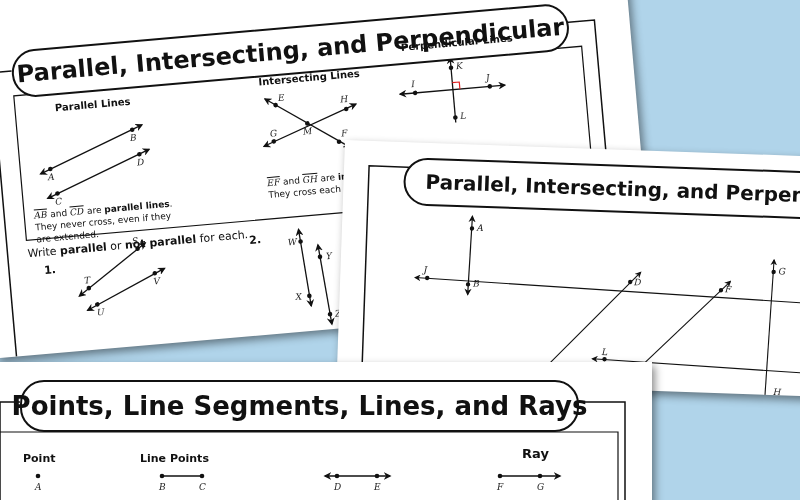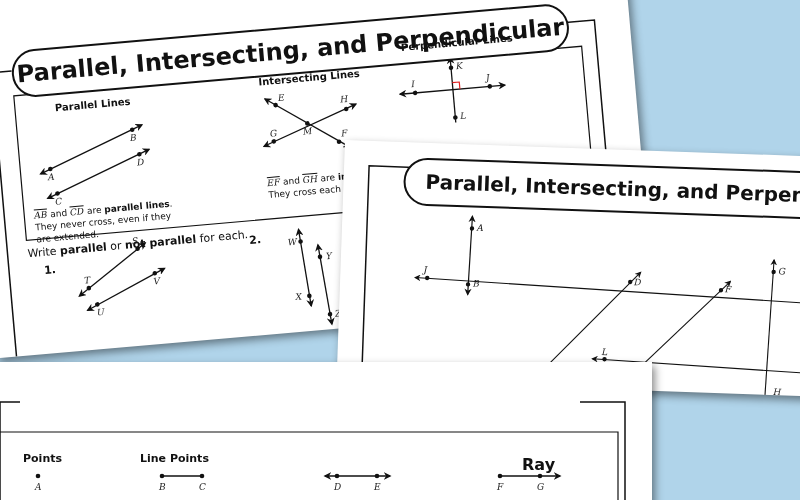--- a/index.html
+++ b/index.html
@@ -197,24 +197,27 @@
       <circle cx="212" cy="114" r="2.3" fill="#111"></circle>
 
     <line x1="335" y1="114" x2="400" y2="114" stroke="#111" stroke-width="1.3" marker-start="url(#ah3)" marker-end="url(#ah3)"></line>
     <circle cx="347" cy="114" r="2.3" fill="#111"></circle>
       <circle cx="387" cy="114" r="2.3" fill="#111"></circle>
 
     <line x1="510" y1="114" x2="570" y2="114" stroke="#111" stroke-width="1.3" marker-end="url(#ah3)"></line>
     <circle cx="510" cy="114" r="2.3" fill="#111"></circle>
       <circle cx="550" cy="114" r="2.3" fill="#111"></circle>
   </svg>
-  <div class="lbl bold" style="left:33px; top:90px; font-size:11px;">Points</div>
+  <div class="title-pill" style="left:30px; top:18px; width:555px; height:48px; font-size:26px;">
+    <span>Points, Line Segments, Lines, and Rays</span>
+  </div>
+  <div class="lbl bold" style="left:33px; top:90px; font-size:11px;">Point</div>
   <div class="lbl bold" style="left:150px; top:90px; font-size:11px;">Line Points</div>
   <div class="lbl bold" style="left:358px; top:104px; font-size:11px;margin-top:44px;">Line</div>
-  <div class="lbl bold" style="left:532px; top:93px; font-size:16px;">Ray</div>
+  <div class="lbl bold" style="left:532px; top:84px; font-size:13px;">Ray</div>
   <span class="pt" style="left:45px; top:120px;">A</span>
   <span class="pt" style="left:169px; top:120px;">B</span>
   <span class="pt" style="left:209px; top:120px;">C</span>
   <span class="pt" style="left:344px; top:120px;">D</span>
   <span class="pt" style="left:384px; top:120px;">E</span>
   <span class="pt" style="left:507px; top:120px;">F</span>
   <span class="pt" style="left:547px; top:120px;">G</span>
 </div>
 
 </body></html>

